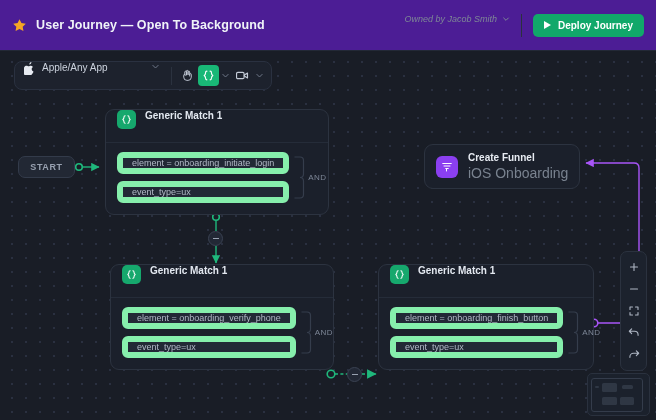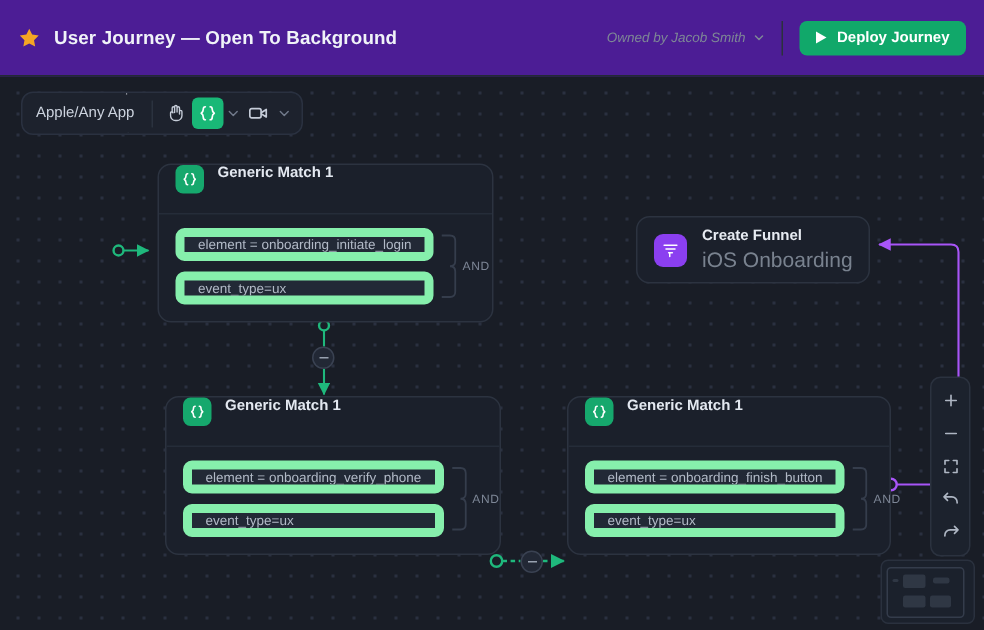--- a/index.html
+++ b/index.html
@@ -15,21 +15,21 @@
   
   .header {
     position:absolute; left:0; top:0; width:656px; height:51px;
     background:#4c1d95;
     border-bottom:1px solid #232936;
     display:flex; align-items:center; padding:0 12px;
     z-index:40;
   }
   .star-icon { width:15px; height:15px; flex:none; margin-right:9px; display:block; }
   .page-title { font-size:12.5px; font-weight:bold; letter-spacing:.1px; color:#f0f3f8; white-space:nowrap; }
-  .header-right { margin-left:auto; display:flex; align-items:center; gap:0; }
+  .header-right { margin-left:auto; display:flex; align-items:flex-start; gap:0; }
   .owner {
     display:flex; align-items:center; gap:5px;
     font-size:9px; font-style:italic; color:#7e8796; white-space:nowrap;
     padding-right:11px;
   }
   .owner .chev { width:8px; height:8px; display:block; }
   .hdr-divider { width:1px; height:23px; background:#2b313d; margin-right:11px; }
   .deploy-btn {
     display:flex; align-items:center; gap:7px;
     background:#11a86a; border:none; border-radius:5px;
@@ -55,22 +55,22 @@
   .edges { position:absolute; left:0; top:0; width:656px; height:369px; pointer-events:none; }
 
   
   .toolbar {
     position:absolute; left:14px; top:10px;
     display:flex; align-items:center;
     background:#1d222d; border:1px solid #2a3140; border-radius:8px;
     height:29px; padding:0 5px; z-index:30;
   }
   .tb-select {
-    display:flex; align-items:flex-end; gap:7px;
-    padding:0 6px 0 4px; height:27px; cursor:pointer;flex-direction:column;
+    display:flex; align-items:flex-start; gap:7px;
+    padding:0 6px 0 4px; height:27px; cursor:pointer;
   }
   .apple-icon { width:11px; height:13px; display:block; }
   .tb-select-label { font-size:10px; color:#ccd3de; white-space:nowrap; }
   .tb-chev { width:9px; height:9px; display:block; color:#70798a; margin-left:36px; }
   .tb-sep { width:1px; height:18px; background:#2b323f; margin:0 5px; }
   .tb-btn {
     width:21px;height:21px;border-radius:4px;display:flex;align-items:center;justify-content:center;
     cursor:pointer; background:transparent;
   }
   .tb-btn svg { display:block; }
@@ -246,20 +246,23 @@
         <svg width="15" height="15" viewBox="0 0 24 24">
           <rect x="2.5" y="7" width="12" height="10" rx="2" fill="none" stroke="#c5ccd8" stroke-width="1.8"></rect>
           <path d="M15 11.2l5-3.2v8l-5-3.2z" fill="none" stroke="#c5ccd8" stroke-width="1.8" stroke-linejoin="round"></path>
         </svg>
       </div>
       <svg class="tb-mini-chev" viewBox="0 0 24 24">
         <path fill="none" stroke="currentColor" stroke-width="2.6" stroke-linecap="round" stroke-linejoin="round" d="M5 9l7 7 7-7"></path>
       </svg>
     </div>
 
+    <div class="start-node">
+      <span>START</span>
+    </div>
 
     <div class="node" style="left:105px; top:58px; width:224px;">
       <div class="node-head">
         <span class="node-badge">
           <svg width="11" height="11" viewBox="0 0 24 24">
             <path fill="none" stroke="#ffffff" stroke-width="2.3" stroke-linecap="round" stroke-linejoin="round" d="M9 4c-2.2 0-2.5 1.2-2.5 3.2 0 2.3-.6 3.5-2.5 4.8 1.9 1.3 2.5 2.5 2.5 4.8 0 2 .3 3.2 2.5 3.2M15 4c2.2 0 2.5 1.2 2.5 3.2 0 2.3.6 3.5 2.5 4.8-1.9 1.3-2.5 2.5-2.5 4.8 0 2-.3 3.2-2.5 3.2"></path>
           </svg>
         </span>
         <span class="node-title">Generic Match 1</span>
       </div>

